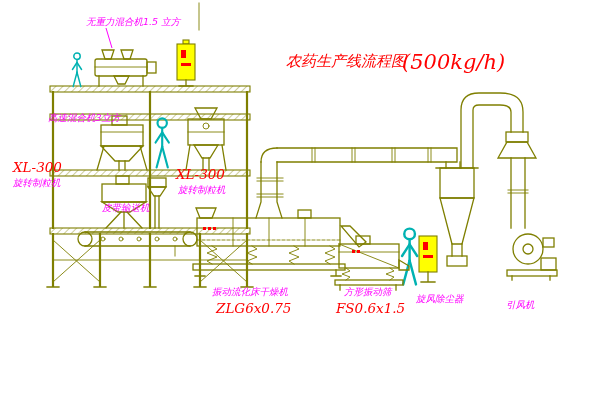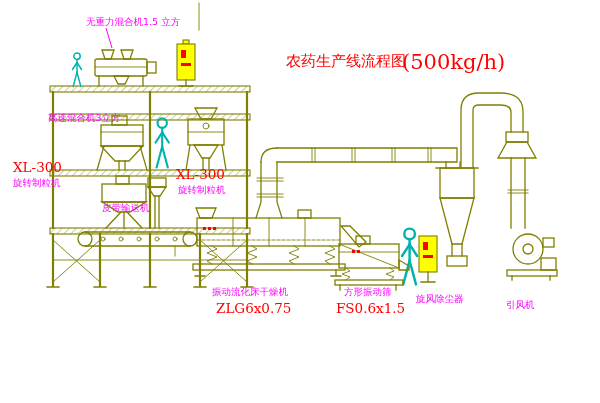--- a/index.html
+++ b/index.html
@@ -1,17 +1,17 @@
 <!DOCTYPE html>
 <html><head>
 <meta charset="utf-8">
 <style>
   html,body { margin:0; padding:0; background:#ffffff; }
   .stage { position:relative; width:600px; height:403px; background:#ffffff; overflow:hidden;
-           font-family:"DejaVu Sans", sans-serif; }
+           font-family:"DejaVu Sans", sans-serif;font-style:italic; }
   svg { display:block; }
   .ln    { fill:none; stroke:#7f7f00; stroke-width:1.3; stroke-linecap:square; stroke-linejoin:miter; }
   .thin  { stroke-width:0.9; }
   .thick { stroke-width:2.2; }
   .hat   { fill:url(#hatch); stroke:#7f7f00; stroke-width:1.1; }
   .panel { fill:#ffff00; stroke:#7f7f00; stroke-width:1.1; }
   .person{ fill:none; stroke:#00b2b2; stroke-width:2.1; stroke-linecap:round; stroke-linejoin:round; }
   .rm    { fill:#ff0000; stroke:none; }
   .mag   { fill:none; stroke:#ff00ff; stroke-width:1; }
   .dash  { stroke-dasharray:3 2; }

